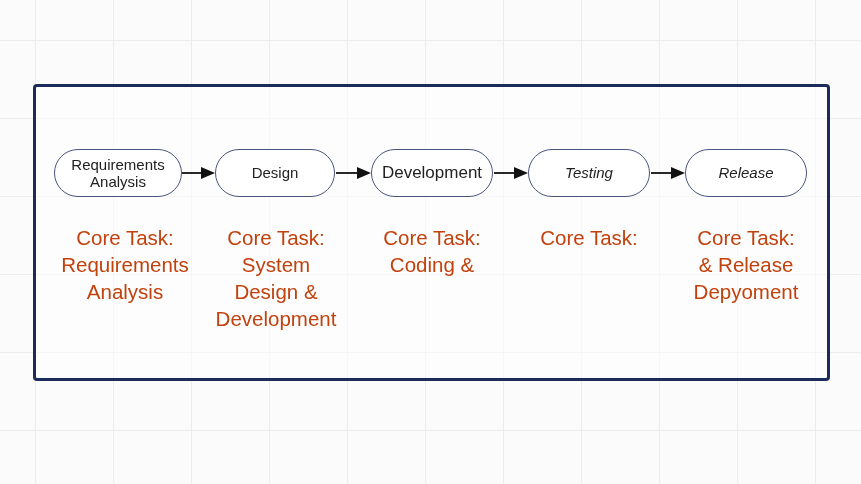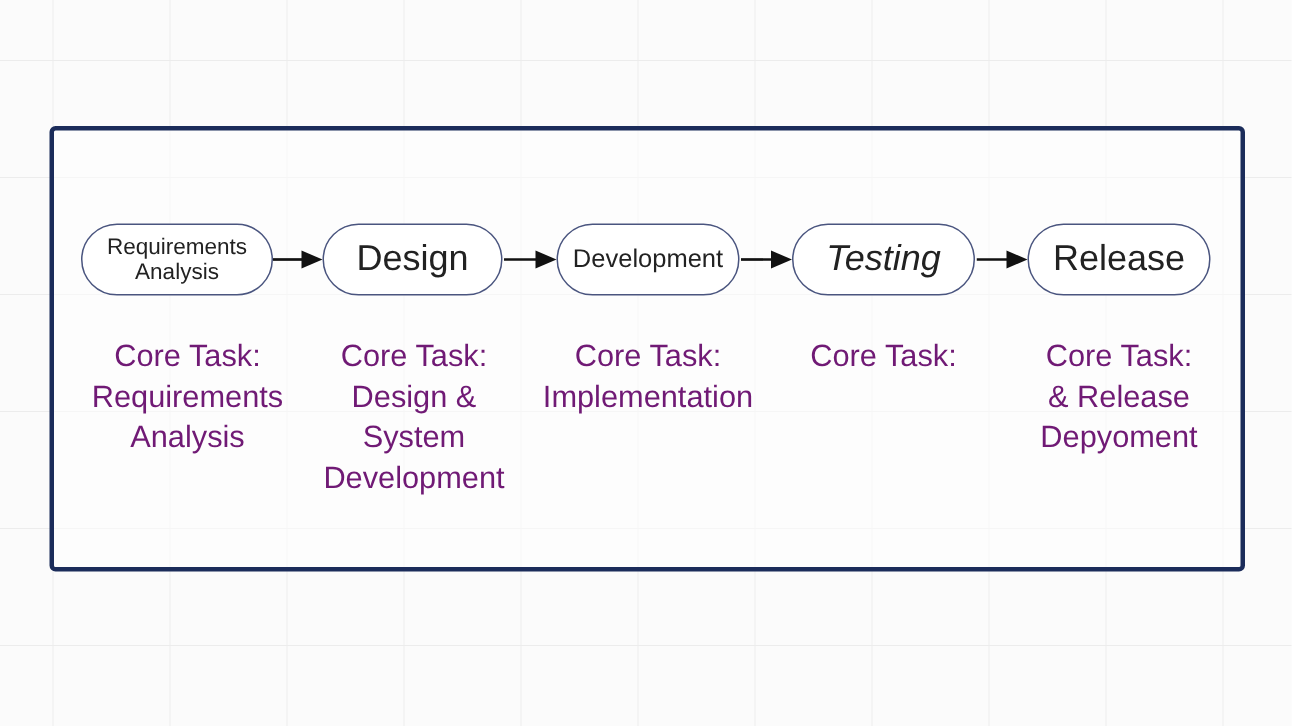--- a/index.html
+++ b/index.html
@@ -17,27 +17,27 @@
   .frame {
     position: absolute; left: 33px; top: 84px; width: 791px; height: 291px;
     border: 3px solid #1b2c5a; border-radius: 4px;
     background: rgba(255,255,255,0.55);
   }
   .pill {
     position: absolute; top: 149px; height: 48px;
     border: 1.6px solid #4a557f; border-radius: 26px;
     background: #ffffff; box-sizing: border-box;
     display: flex; align-items: center; justify-content: center;
-    text-align: center; font-size: 24px; line-height: 18px; color: #222;
+    text-align: center; font-size: 15px; line-height: 18px; color: #222;
   }
   .pill.small { font-size: 15px; line-height: 17px; }
   .arrow { position: absolute; top: 166px; height: 14px; }
   .task {
     position: absolute; top: 224px; width: 160px; text-align: center;
-    font-size: 20.5px; line-height: 27px; color: #701a75;
+    font-size: 20.5px; line-height: 27px; color: #c2410c;
   }
   .task span { display: block; }
 </style>
 </head>
 <body>
 
 <div class="frame"></div>
 
 <div class="pill small" style="left:54px; width:128px;">
   <div>
@@ -47,21 +47,21 @@
 </div>
 <div class="pill" style="left:215px; width:120px;">
   <span>Design</span>
 </div>
 <div class="pill" style="left:371px; width:122px; font-size:17px;justify-content:center;">
   <span>Development</span>
 </div>
 <div class="pill" style="left:528px; width:122px;font-style:italic;">
   <span>Testing</span>
 </div>
-<div class="pill" style="left:685px; width:122px;">
+<div class="pill" style="left:685px; width:122px;font-style:italic;">
   <span>Release</span>
 </div>
 
 <svg class="arrow" style="left:182px; width:34px;" viewBox="0 0 34 14">
   <line x1="0" y1="7" x2="20" y2="7" stroke="#111" stroke-width="1.8"></line>
   <polygon points="19,1 33,7 19,13" fill="#111"></polygon>
 </svg>
 <svg class="arrow" style="left:336px; width:36px;" viewBox="0 0 36 14">
   <line x1="0" y1="7" x2="22" y2="7" stroke="#111" stroke-width="1.8"></line>
   <polygon points="21,1 35,7 21,13" fill="#111"></polygon>
@@ -75,27 +75,27 @@
   <polygon points="20,1 34,7 20,13" fill="#111"></polygon>
 </svg>
 
 <div class="task" style="left:45px;">
   <span>Core Task:</span>
   <span>Requirements</span>
   <span>Analysis</span>
 </div>
 <div class="task" style="left:196px;">
   <span>Core Task:</span>
+  <span>System</span>
   <span>Design &amp;</span>
-  <span>System</span>
   <span>Development</span>
 </div>
 <div class="task" style="left:352px;">
   <span>Core Task:</span>
-  <span>Implementation</span>
+  <span>Coding &amp;</span>
 </div>
 <div class="task" style="left:509px;">
   <span>Core Task:</span>
 </div>
 <div class="task" style="left:666px;">
   <span>Core Task:</span>
   <span>&amp; Release</span>
   <span>Depyoment</span>
 </div>
 

